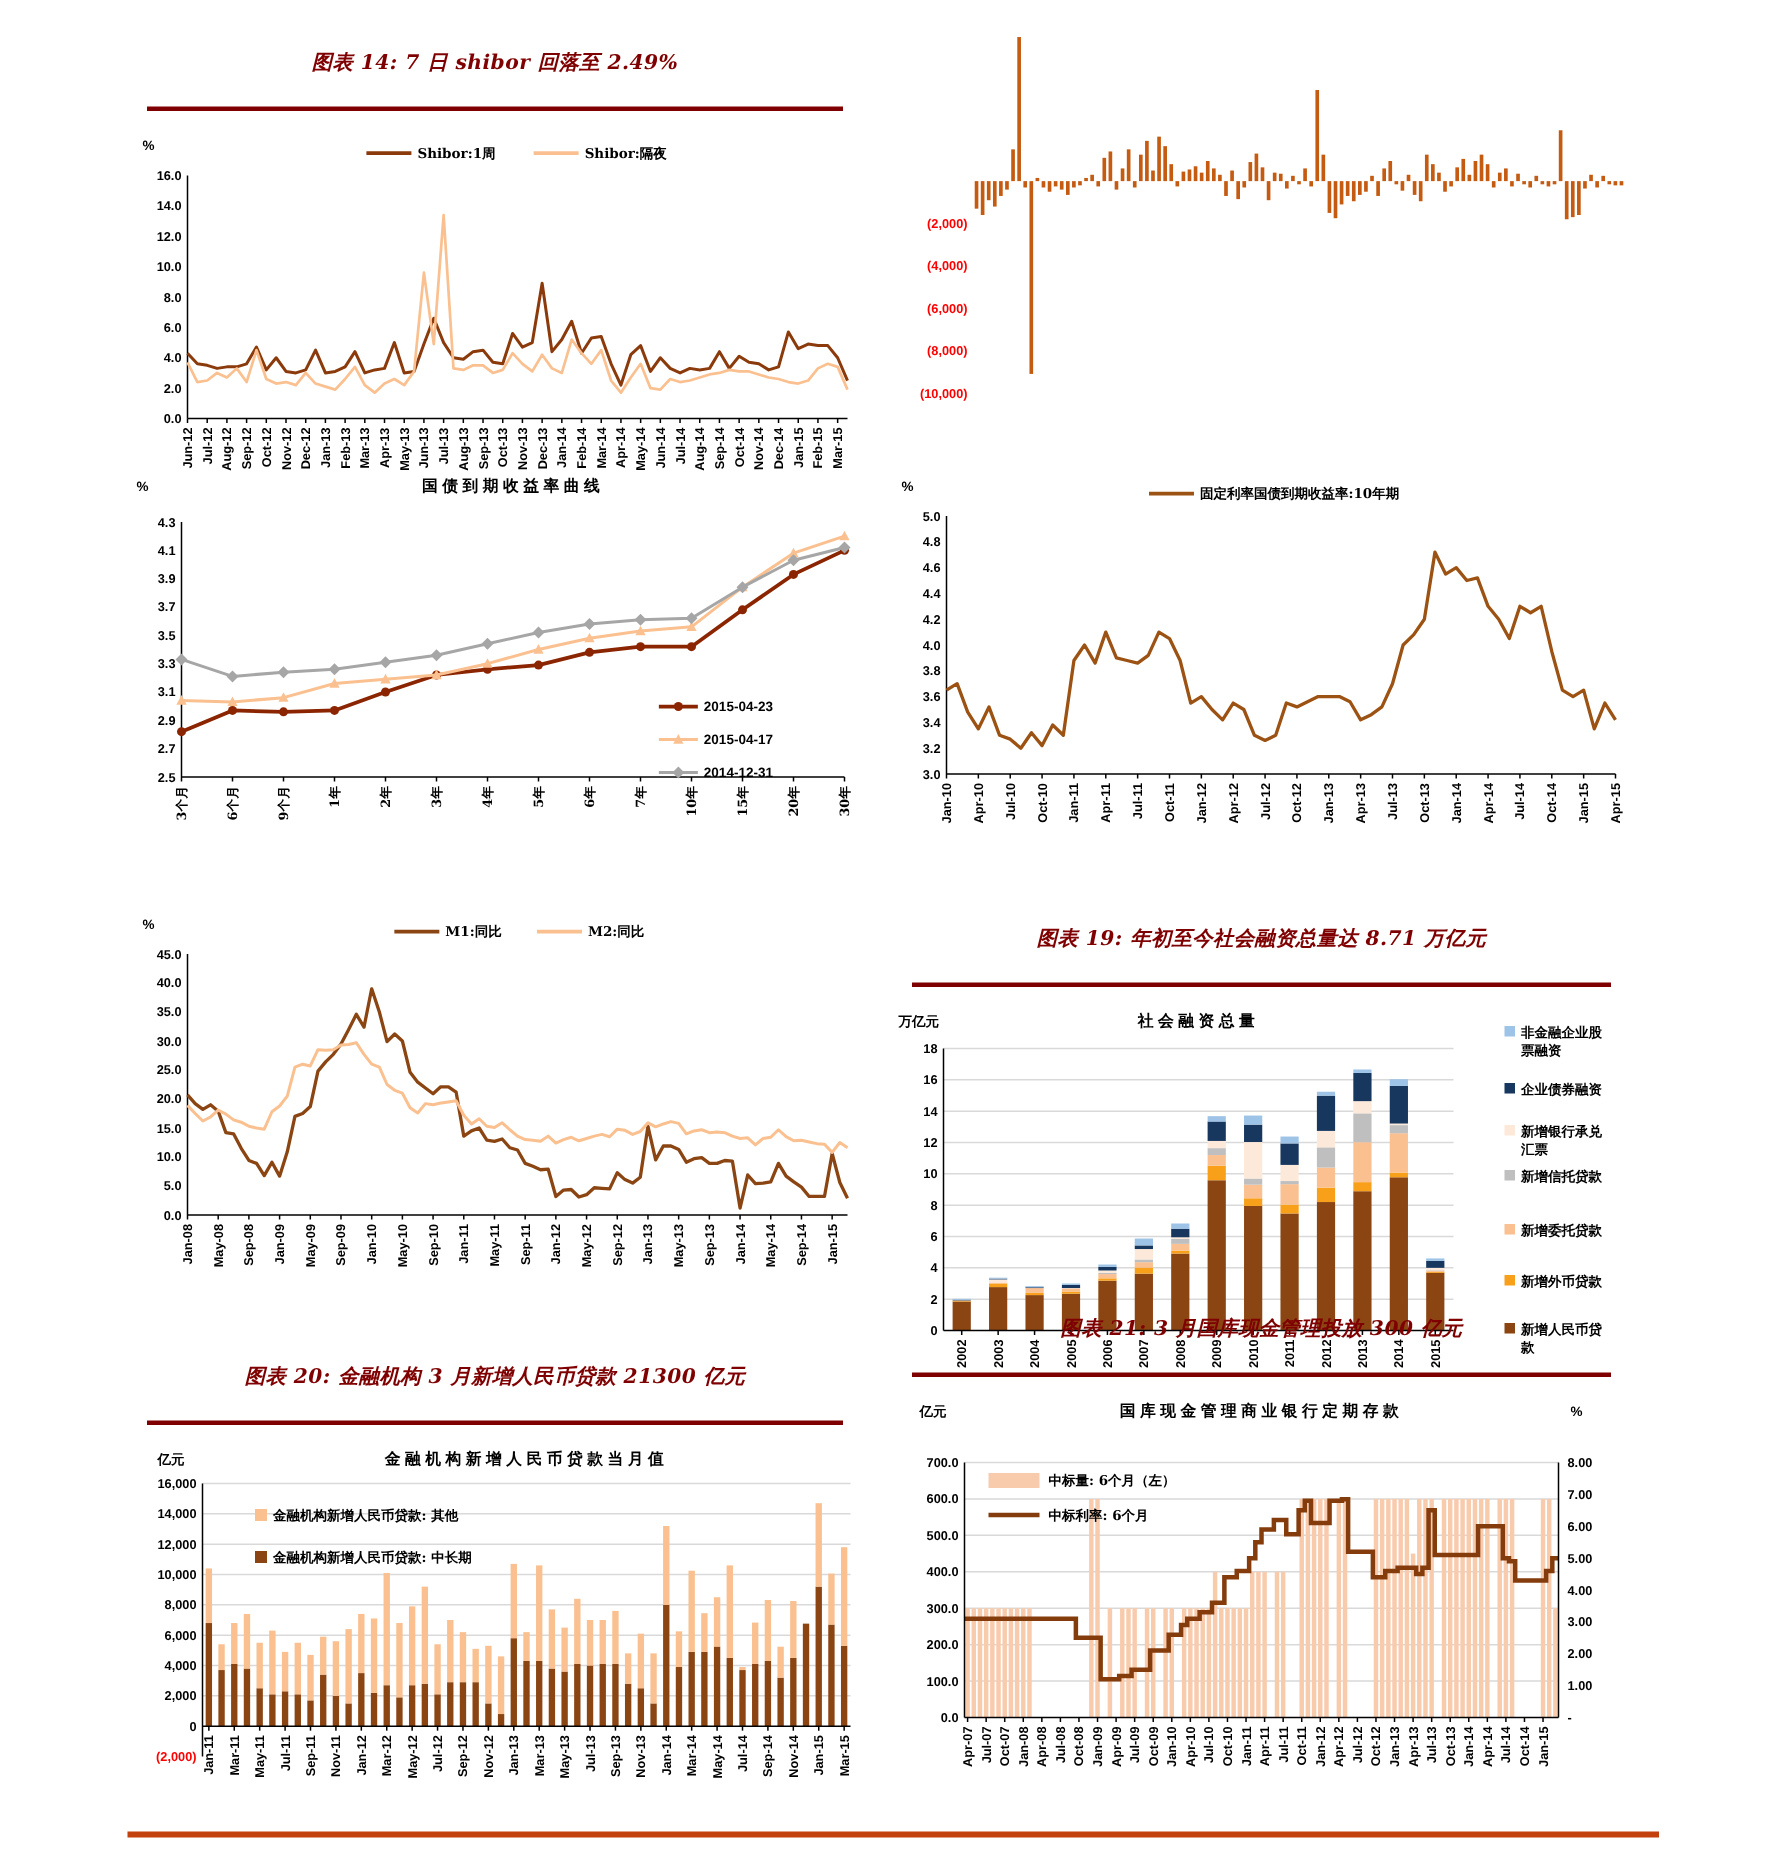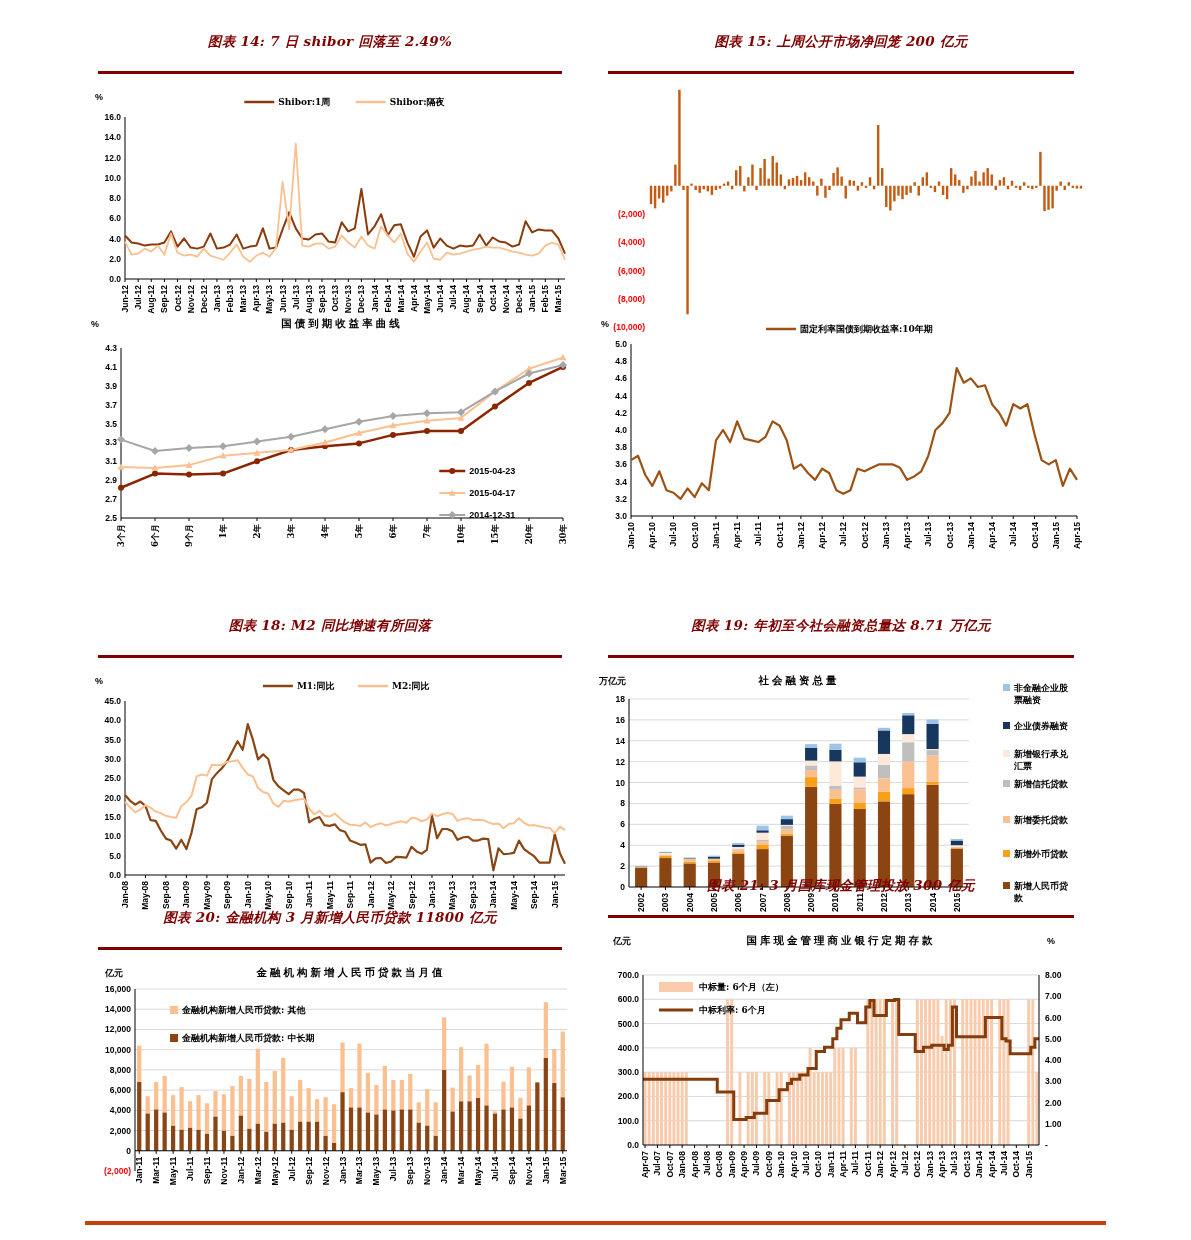--- a/index.html
+++ b/index.html
@@ -103,21 +103,20 @@
         <polyline points="40,148.4625 46.56716417910448,155.55 53.134328358208954,156.5625 59.70149253731343,158.5875 66.26865671641791,157.575 72.83582089552239,157.575 79.40298507462686,155.55 85.97014925373134,144.4125 92.53731343283582,159.6 99.1044776119403,151.5 105.67164179104478,160.6125 112.23880597014926,161.625 118.80597014925372,159.6 125.3731343283582,146.4375 131.94029850746267,161.625 138.50746268656718,160.6125 145.07462686567163,157.575 151.64179104477614,147.45 158.2089552238806,161.625 164.77611940298507,159.6 171.34328358208955,158.5875 177.91044776119404,141.375 184.47761194029852,161.625 191.04477611940297,160.6125 197.61194029850745,142.3875 204.17910447761196,125.175 210.7462686567164,141.375 217.3134328358209,151.5 223.88059701492537,152.5125 230.44776119402985,147.45 237.01492537313433,146.4375 243.5820895522388,154.5375 250.1492537313433,155.55 256.7164179104477,135.3 263.2835820895523,144.4125 269.85074626865674,141.375 276.4179104477612,101.8875 282.9850746268657,147.45 289.55223880597015,139.35 296.11940298507466,127.2 302.6865671641791,148.4625 309.25373134328356,138.3375 315.82089552238807,137.325 322.3880597014925,155.55 328.95522388059703,169.725 335.52238805970154,149.475 342.08955223880594,143.4 348.65671641791045,160.6125 355.2238805970149,151.5 361.7910447761194,158.5875 368.3582089552239,161.625 374.92537313432837,158.5875 381.4925373134328,159.6 388.0597014925373,158.5875 394.6268656716418,147.45 401.1940298507463,158.5875 407.76119402985074,150.4875 414.32835820895525,154.5375 420.8955223880597,155.55 427.46268656716416,159.6 434.02985074626866,157.575 440.5970149253731,134.2875 447.1641791044776,145.425 453.73134328358213,142.3875 460.2985074626866,143.4 466.86567164179104,143.4 473.4328358208955,151.5 480,166.6875" fill="none" stroke="#8B3A0B" stroke-width="2" stroke-linejoin="round"></polyline>
         <polyline points="40,154.5375 46.56716417910448,167.7 53.134328358208954,166.6875 59.70149253731343,161.625 66.26865671641791,164.6625 72.83582089552239,158.5875 79.40298507462686,167.7 85.97014925373134,146.4375 92.53731343283582,165.675 99.1044776119403,168.7125 105.67164179104478,167.7 112.23880597014926,169.725 118.80597014925372,161.625 125.3731343283582,168.7125 131.94029850746267,170.7375 138.50746268656718,172.7625 145.07462686567163,165.675 151.64179104477614,157.575 158.2089552238806,169.725 164.77611940298507,174.7875 171.34328358208955,168.7125 177.91044776119404,165.675 184.47761194029852,169.725 191.04477611940297,160.6125 197.61194029850745,94.8 204.17910447761196,142.3875 210.7462686567164,56.32499999999999 217.3134328358209,158.5875 223.88059701492537,159.6 230.44776119402985,156.5625 237.01492537313433,156.5625 243.5820895522388,161.625 250.1492537313433,159.6 256.7164179104477,148.4625 263.2835820895523,155.55 269.85074626865674,160.6125 276.4179104477612,149.475 282.9850746268657,158.5875 289.55223880597015,161.625 296.11940298507466,139.35 302.6865671641791,148.4625 309.25373134328356,155.55 315.82089552238807,146.4375 322.3880597014925,166.6875 328.95522388059703,174.7875 335.52238805970154,164.6625 342.08955223880594,155.55 348.65671641791045,171.75 355.2238805970149,172.7625 361.7910447761194,165.675 368.3582089552239,167.7 374.92537313432837,166.6875 381.4925373134328,164.6625 388.0597014925373,162.6375 394.6268656716418,161.625 401.1940298507463,159.6 407.76119402985074,160.6125 414.32835820895525,160.6125 420.8955223880597,162.6375 427.46268656716416,164.6625 434.02985074626866,165.675 440.5970149253731,167.7 447.1641791044776,168.7125 453.73134328358213,166.6875 460.2985074626866,158.5875 466.86567164179104,155.55 473.4328358208955,157.575 480,172.7625" fill="none" stroke="#FAC090" stroke-width="1.8" stroke-linejoin="round"></polyline>
         <line x1="159.27" y1="15" x2="189.27" y2="15" stroke="#8B3A0B" stroke-width="2.5"></line>
         <text x="193.27" y="18" font-size="9" font-weight="700" fill="#000" text-anchor="start" font-family="&quot;DejaVu Serif&quot;,serif">Shibor:1周</text>
         <line x1="270.75" y1="15" x2="300.75" y2="15" stroke="#FAC090" stroke-width="2.5"></line>
         <text x="304.75" y="18" font-size="9" font-weight="700" fill="#000" text-anchor="start" font-family="&quot;DejaVu Serif&quot;,serif">Shibor:隔夜</text>
         <text x="10" y="13" font-size="9" font-weight="700" fill="#000" text-anchor="start" font-family="&quot;Liberation Sans&quot;,sans-serif">%</text>
       </svg>
   </section>
   <section class="panel" style="left:595px;top:20px;width:492px">
-    <h3 class="ptitle">图表 15: 上周公开市场净回笼 200 亿元</h3>
     <svg id="chart-1" width="492" height="256">
         <text x="50" y="243" font-size="8.5" font-weight="700" fill="#FF0000" text-anchor="end" font-family="&quot;Liberation Sans&quot;,sans-serif">(10,000)</text>
         <text x="50" y="214.75" font-size="8.5" font-weight="700" fill="#FF0000" text-anchor="end" font-family="&quot;Liberation Sans&quot;,sans-serif">(8,000)</text>
         <text x="50" y="186.5" font-size="8.5" font-weight="700" fill="#FF0000" text-anchor="end" font-family="&quot;Liberation Sans&quot;,sans-serif">(6,000)</text>
         <text x="50" y="158.25" font-size="8.5" font-weight="700" fill="#FF0000" text-anchor="end" font-family="&quot;Liberation Sans&quot;,sans-serif">(4,000)</text>
         <text x="50" y="130" font-size="8.5" font-weight="700" fill="#FF0000" text-anchor="end" font-family="&quot;Liberation Sans&quot;,sans-serif">(2,000)</text>
         <rect x="54.811214953271026" y="98.75" width="2.433644859813084" height="18.36250000000001" fill="#C55A11"></rect>
         <rect x="58.867289719626164" y="98.75" width="2.433644859813084" height="22.599999999999994" fill="#C55A11"></rect>
         <rect x="62.9233644859813" y="98.75" width="2.433644859813084" height="12.712500000000006" fill="#C55A11"></rect>
         <rect x="66.97943925233645" y="98.75" width="2.433644859813084" height="16.94999999999999" fill="#C55A11"></rect>
@@ -385,21 +384,20 @@
         <text x="463.76190476190476" y="208" font-size="8.5" font-weight="700" fill="#000" text-anchor="end" font-family="&quot;Liberation Sans&quot;,sans-serif" transform="rotate(-90 463.76190476190476 208)">Jan-15</text>
         <line x1="482" y1="202" x2="482" y2="205" stroke="#000"></line>
         <text x="485" y="208" font-size="8.5" font-weight="700" fill="#000" text-anchor="end" font-family="&quot;Liberation Sans&quot;,sans-serif" transform="rotate(-90 485 208)">Apr-15</text>
         <polyline points="36,146.10000000000002 43.079365079365076,141.79999999999998 50.15873015873016,160.72 57.23809523809524,171.89999999999998 64.31746031746032,157.28 71.39682539682539,176.20000000000002 78.47619047619048,178.78 85.55555555555554,184.79999999999998 92.63492063492063,174.48000000000002 99.71428571428571,183.07999999999998 106.79365079365078,169.32 113.87301587301587,176.20000000000002 120.95238095238095,126.32000000000001 128.03174603174602,116 135.1111111111111,128.04000000000002 142.1904761904762,107.40000000000003 149.26984126984127,124.60000000000001 156.34920634920633,126.32000000000001 163.42857142857142,128.04000000000002 170.5079365079365,122.88000000000001 177.58730158730157,107.40000000000003 184.66666666666666,111.70000000000002 191.74603174603175,126.32000000000001 198.8253968253968,154.70000000000002 205.9047619047619,150.39999999999998 212.984126984127,159 220.06349206349205,165.88 227.14285714285714,154.70000000000002 234.2222222222222,159 241.3015873015873,176.20000000000002 248.38095238095238,179.64000000000001 255.46031746031744,176.20000000000002 262.53968253968253,154.70000000000002 269.6190476190476,157.28 276.69841269841265,153.84 283.7777777777778,150.39999999999998 290.85714285714283,150.39999999999998 297.93650793650795,150.39999999999998 305.015873015873,153.84 312.09523809523813,165.88 319.17460317460313,162.44 326.25396825396825,157.28 333.3333333333333,141.79999999999998 340.41269841269843,116 347.4920634920635,109.11999999999999 354.57142857142856,98.79999999999998 361.6507936507936,54.08000000000001 368.73015873015873,68.70000000000002 375.8095238095238,64.40000000000003 382.8888888888889,73 389.968253968254,71.28000000000003 397.04761904761904,90.20000000000002 404.1269841269841,98.79999999999998 411.2063492063492,111.70000000000002 418.2857142857143,90.20000000000002 425.3650793650794,94.5 432.4444444444444,90.20000000000002 439.5238095238095,120.29999999999998 446.6031746031746,146.10000000000002 453.6825396825397,150.39999999999998 460.76190476190476,146.10000000000002 467.8412698412698,171.89999999999998 474.9206349206349,154.70000000000002 482,165.88" fill="none" stroke="#9C5213" stroke-width="2.2" stroke-linejoin="round"></polyline>
         <line x1="170.99" y1="15" x2="200.99" y2="15" stroke="#9C5213" stroke-width="2.5"></line>
         <text x="204.99" y="18" font-size="9" font-weight="700" fill="#000" text-anchor="start" font-family="&quot;DejaVu Serif&quot;,serif">固定利率国债到期收益率:10年期</text>
         <text x="6" y="13" font-size="9" font-weight="700" fill="#000" text-anchor="start" font-family="&quot;Liberation Sans&quot;,sans-serif">%</text>
       </svg>
   </section>
   <section class="panel" style="left:85px;top:604px;width:490px">
-    <h3 class="ptitle">图表 18: M2 同比增速有所回落</h3>
     <svg id="chart-4" width="490" height="264">
         <text x="36" y="207" font-size="8.5" font-weight="700" fill="#000" text-anchor="end" font-family="&quot;Liberation Sans&quot;,sans-serif">0.0</text>
         <text x="36" y="187.66666666666666" font-size="8.5" font-weight="700" fill="#000" text-anchor="end" font-family="&quot;Liberation Sans&quot;,sans-serif">5.0</text>
         <text x="36" y="168.33333333333334" font-size="8.5" font-weight="700" fill="#000" text-anchor="end" font-family="&quot;Liberation Sans&quot;,sans-serif">10.0</text>
         <text x="36" y="149" font-size="8.5" font-weight="700" fill="#000" text-anchor="end" font-family="&quot;Liberation Sans&quot;,sans-serif">15.0</text>
         <text x="36" y="129.66666666666669" font-size="8.5" font-weight="700" fill="#000" text-anchor="end" font-family="&quot;Liberation Sans&quot;,sans-serif">20.0</text>
         <text x="36" y="110.33333333333333" font-size="8.5" font-weight="700" fill="#000" text-anchor="end" font-family="&quot;Liberation Sans&quot;,sans-serif">25.0</text>
         <text x="36" y="91" font-size="8.5" font-weight="700" fill="#000" text-anchor="end" font-family="&quot;Liberation Sans&quot;,sans-serif">30.0</text>
         <text x="36" y="71.66666666666666" font-size="8.5" font-weight="700" fill="#000" text-anchor="end" font-family="&quot;Liberation Sans&quot;,sans-serif">35.0</text>
         <text x="36" y="52.33333333333334" font-size="8.5" font-weight="700" fill="#000" text-anchor="end" font-family="&quot;Liberation Sans&quot;,sans-serif">40.0</text>
@@ -615,21 +613,21 @@
         <text x="419" y="152" font-size="9" font-weight="700" fill="#000" font-family="&quot;DejaVu Serif&quot;,serif"><tspan x="419" dy="0">新增委托贷款</tspan></text>
         <rect x="408" y="179" width="7" height="7" fill="#F9A01B"></rect>
         <text x="419" y="186" font-size="9" font-weight="700" fill="#000" font-family="&quot;DejaVu Serif&quot;,serif"><tspan x="419" dy="0">新增外币贷款</tspan></text>
         <rect x="408" y="211" width="7" height="7" fill="#8B4513"></rect>
         <text x="419" y="218" font-size="9" font-weight="700" fill="#000" font-family="&quot;DejaVu Serif&quot;,serif"><tspan x="419" dy="0">新增人民币贷</tspan><tspan x="419" dy="12">款</tspan></text>
         <text x="4" y="13" font-size="9" font-weight="700" fill="#000" text-anchor="start" font-family="&quot;DejaVu Serif&quot;,serif">万亿元</text>
         <text x="204" y="13" font-size="10.5" font-weight="700" fill="#000" text-anchor="middle" font-family="&quot;DejaVu Serif&quot;,serif" letter-spacing="3">社会融资总量</text>
       </svg>
   </section>
   <section class="panel" style="left:85px;top:896px;width:490px">
-    <h3 class="ptitle">图表 20: 金融机构 3 月新增人民币贷款 11800 亿元</h3>
+    <h3 class="ptitle">图表 20: 金融机构 3 月新增人民币贷款 21300 亿元</h3>
     <svg id="chart-6" width="490" height="272">
         <text x="46" y="211" font-size="8.5" font-weight="700" fill="#FF0000" text-anchor="end" font-family="&quot;Liberation Sans&quot;,sans-serif">(2,000)</text>
         <text x="46" y="190.77777777777777" font-size="8.5" font-weight="700" fill="#000" text-anchor="end" font-family="&quot;Liberation Sans&quot;,sans-serif">0</text>
         <line x1="50" y1="167.55555555555554" x2="482" y2="167.55555555555554" stroke="#D9D9D9" stroke-width="1"></line>
         <text x="46" y="170.55555555555554" font-size="8.5" font-weight="700" fill="#000" text-anchor="end" font-family="&quot;Liberation Sans&quot;,sans-serif">2,000</text>
         <line x1="50" y1="147.33333333333334" x2="482" y2="147.33333333333334" stroke="#D9D9D9" stroke-width="1"></line>
         <text x="46" y="150.33333333333334" font-size="8.5" font-weight="700" fill="#000" text-anchor="end" font-family="&quot;Liberation Sans&quot;,sans-serif">4,000</text>
         <line x1="50" y1="127.11111111111111" x2="482" y2="127.11111111111111" stroke="#D9D9D9" stroke-width="1"></line>
         <text x="46" y="130.11111111111111" font-size="8.5" font-weight="700" fill="#000" text-anchor="end" font-family="&quot;Liberation Sans&quot;,sans-serif">6,000</text>
         <line x1="50" y1="106.88888888888889" x2="482" y2="106.88888888888889" stroke="#D9D9D9" stroke-width="1"></line>

